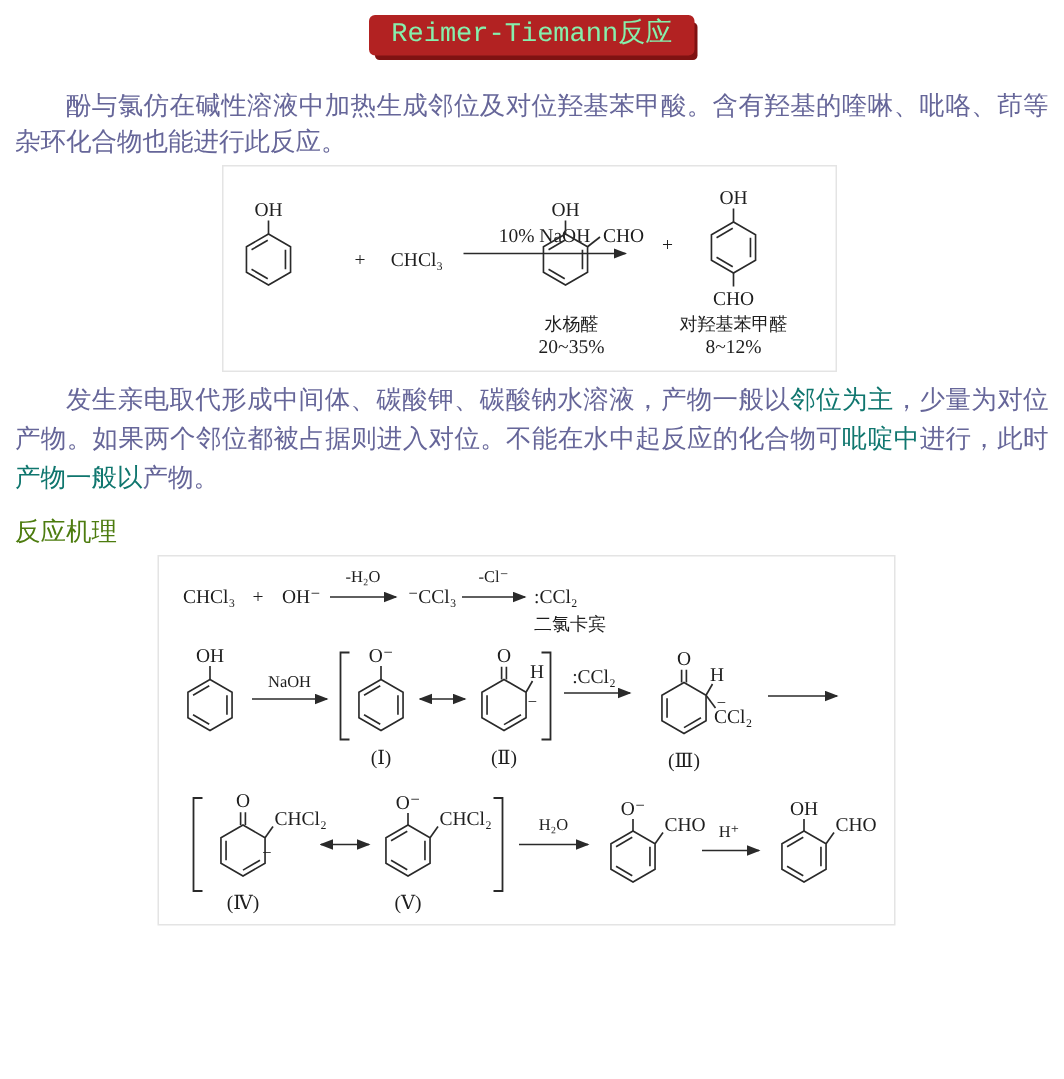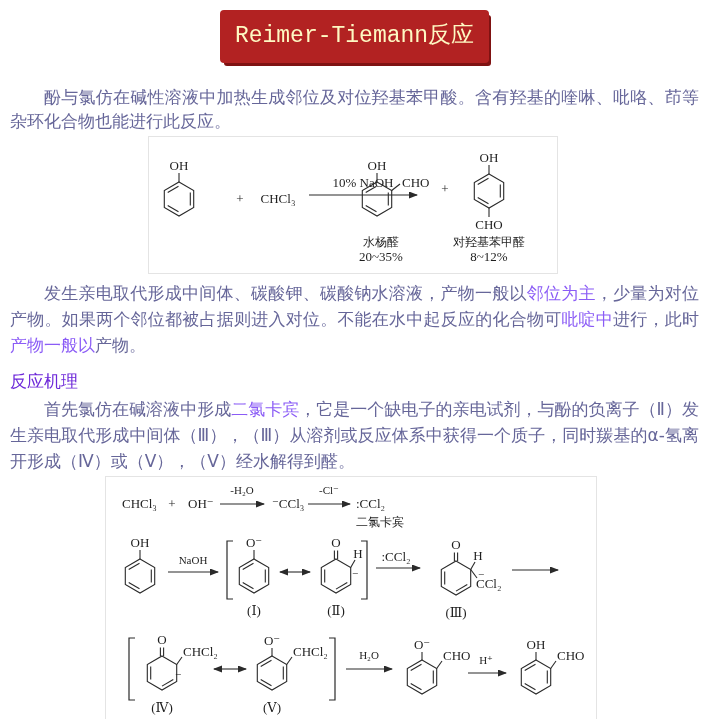--- a/index.html
+++ b/index.html
@@ -1,27 +1,27 @@
 <!DOCTYPE html>
 <html><head>
 <meta charset="utf-8">
 <style>
   html,body{margin:0;padding:0;background:#ffffff;}
   .page{position:relative;width:709px;height:719px;background:#fff;overflow:hidden;
         font-family:"DejaVu Sans","Liberation Sans",sans-serif;}
   .banner-row{text-align:center;padding-top:10px;}
-  .banner{display:inline-block;background:#b22222;color:#fef9c3;
+  .banner{display:inline-block;background:#b22222;color:#86efac;
           font-family:"Liberation Mono","DejaVu Sans Mono",monospace;
-          font-size:23px;line-height:19px;padding:17px 15px;border-radius:4px;
+          font-size:18px;line-height:19px;padding:4px 15px;border-radius:4px;
           box-shadow:3px 4px 0 -1px #7f1212;}
   .para{color:#666699;font-size:17px;line-height:26px;margin:0;padding:0 10px;
         text-indent:2em;text-align:justify;}
   .para.first{margin-top:22px;line-height:24px;}
-  .red{color:#8b5cf6;}
-  .section-header{color:#6d28d9;font-size:17px;font-weight:normal;margin:12px 0 4px 10px;line-height:22px;}
+  .red{color:#0f766e;}
+  .section-header{color:#4d7c0f;font-size:17px;font-weight:normal;margin:12px 0 4px 10px;line-height:22px;}
   .scheme-box{background:#fff;border:1px solid #e4e4e4;}
   .scheme1{margin:3px 0 0 148px;width:408px;height:136px;}
   .scheme2{margin:2px 0 0 105px;width:490px;height:245px;}
   .p2{margin-top:6px;}
   .p3{margin-top:0;}
   svg{display:block;}
   .bond{fill:none;stroke:#2a2a2a;stroke-width:1.1;}
   .arrow{fill:none;stroke:#2a2a2a;stroke-width:1.1;}
   .brk{fill:none;stroke:#2a2a2a;stroke-width:1.2;}
   .atxt{font-family:"Liberation Serif","DejaVu Serif",serif;font-size:13px;fill:#1e1e1e;}
@@ -97,21 +97,20 @@
       <text class="atxt" x="232" y="124" text-anchor="middle">20~35%</text>
       <text class="cn" x="340" y="109" text-anchor="middle">对羟基苯甲醛</text>
       <text class="atxt" x="340" y="124" text-anchor="middle">8~12%</text>
     </svg>
   </div>
 
   <p class="para p2"><span>发生亲电取代形成中间体、碳酸钾、碳酸钠水溶液，产物一般以</span><span class="red">邻位为主</span><span>，少量为对位产物。如果两个邻位都被占据则进入对位。不能在水中起反应的化合物可</span><span class="red">吡啶中</span><span>进行，此时</span><span class="red">产物一般以</span><span>产物。</span></p>
 
   <h3 class="section-header">反应机理</h3>
 
-  <p class="para p3"><span>首先氯仿在碱溶液中形成</span><span class="red">二氯卡宾</span><span>，它是一个缺电子的亲电试剂，与酚的负离子（Ⅱ）发生亲电取代形成中间体（Ⅲ），（Ⅲ）从溶剂或反应体系中获得一个质子，同时羰基的α-氢离开形成（Ⅳ）或（Ⅴ），（Ⅴ）经水解得到醛。</span></p>
 
   <div class="scheme-box scheme2">
     <svg width="490" height="245" viewBox="0 0 490 245">
 
       <g>
         <text class="atxt" x="16" y="31">CHCl₃</text>
         <text class="atxt" x="66" y="31" text-anchor="middle">+</text>
         <text class="atxt" x="82" y="31">OH⁻</text>
         <line class="arrow" x1="114" y1="27" x2="158" y2="27" marker-end="url(#ah)"></line>
         <text class="atxt sm" x="136" y="17" text-anchor="middle">-H₂O</text>

